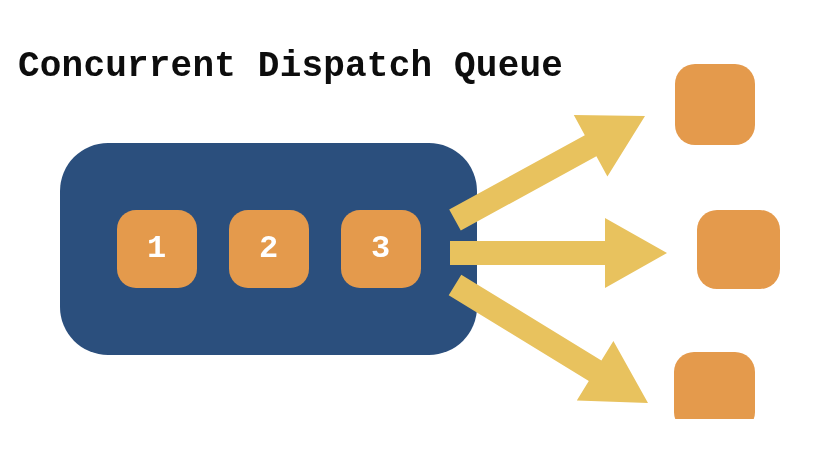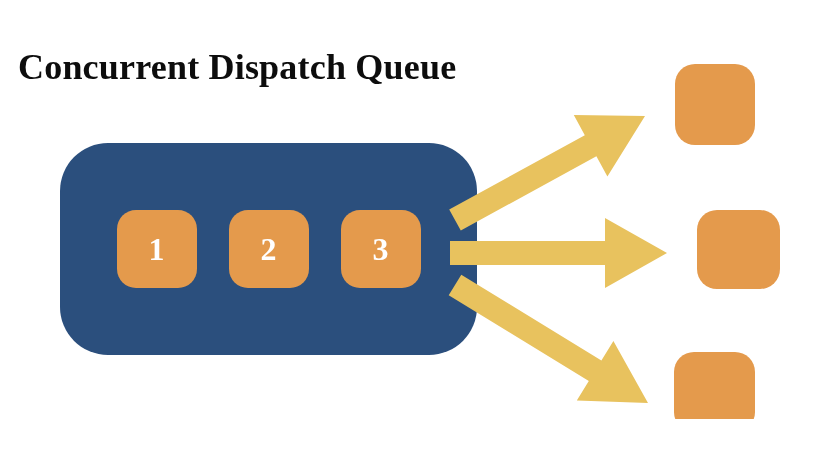--- a/index.html
+++ b/index.html
@@ -5,21 +5,21 @@
   html, body {
     margin: 0;
     padding: 0;
   }
   .canvas {
     position: relative;
     width: 832px;
     height: 419px;
     background: var(--background, #fff);
     overflow: hidden;
-    font-family: Liberation Serif, serif;
+    font-family: Liberation Mono, monospace;
     text-align: center;
   }
   .title {
     position: absolute;
     left: 18px;
     top: 48px;
     margin: 0;
     font-size: 36px;
     line-height: 38px;
     font-weight: 700;

